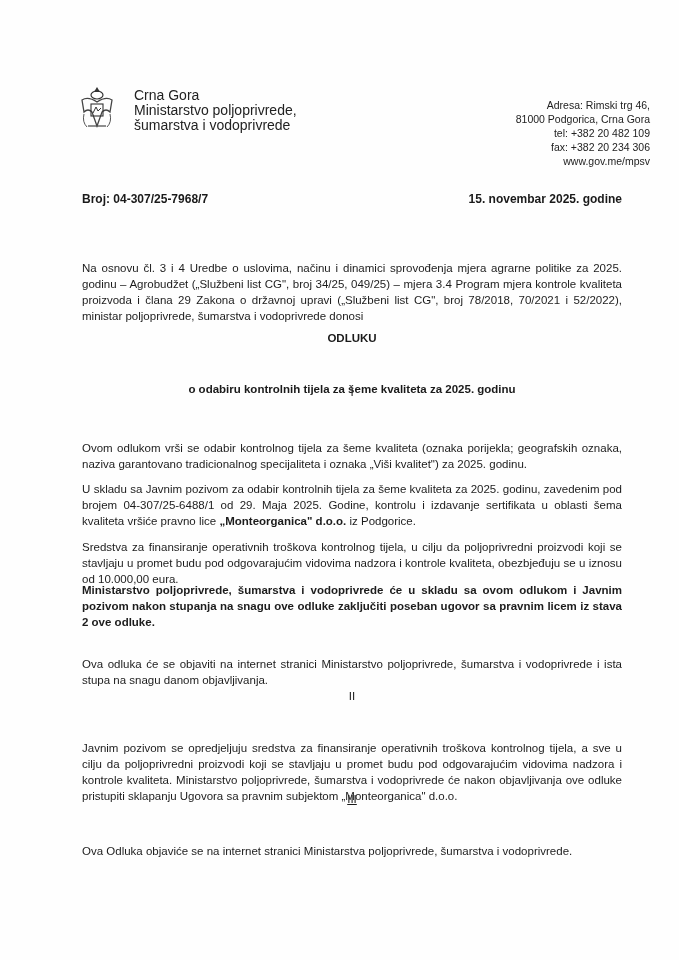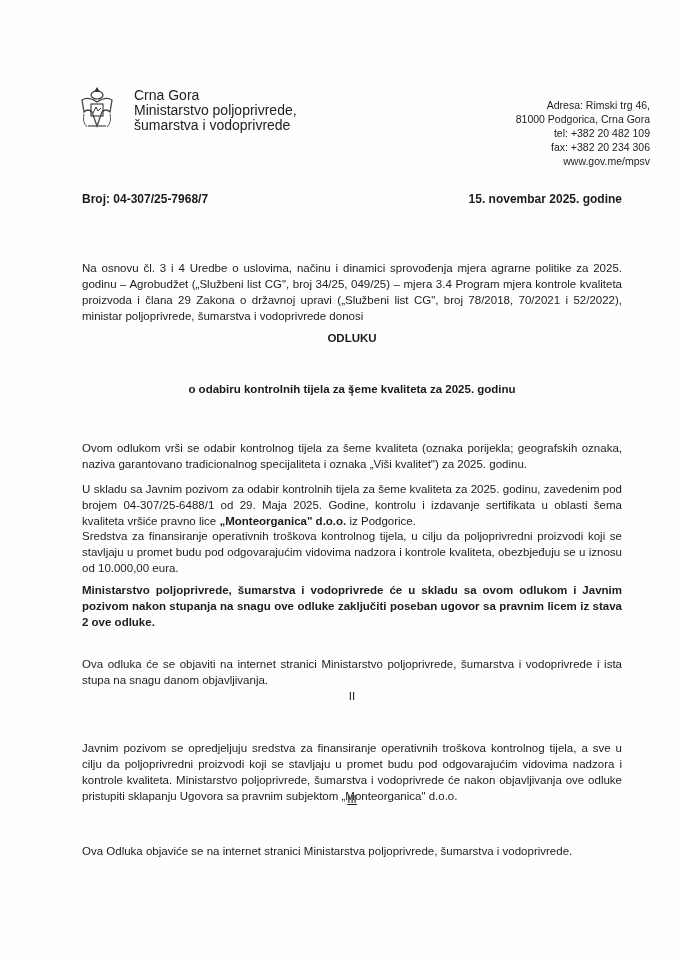--- a/index.html
+++ b/index.html
@@ -54,21 +54,21 @@
   </div>
 
   <div class="body-text" style="top:236px;">Na osnovu čl. 3 i 4 Uredbe o uslovima, načinu i dinamici sprovođenja mjera agrarne politike za 2025. godinu – Agrobudžet („Službeni list CG", broj 34/25, 049/25) – mjera 3.4 Program mjera kontrole kvaliteta proizvoda i člana 29 Zakona o državnoj upravi („Službeni list CG", broj 78/2018, 70/2021 i 52/2022), ministar poljoprivrede, šumarstva i vodoprivrede donosi</div>
 
   <div class="center bold" style="top:332px;">ODLUKU</div>
   <div class="center bold" style="top:359px;margin-top:24px;">o odabiru kontrolnih tijela za šeme kvaliteta za 2025. godinu</div>
   <div class="center" style="top:386px;">I</div>
 
   <div class="body-text" style="top:416px;">Ovom odlukom vrši se odabir kontrolnog tijela za šeme kvaliteta (oznaka porijekla; geografskih oznaka, naziva garantovano tradicionalnog specijaliteta i oznaka „Viši kvalitet") za 2025. godinu.</div>
   <div class="body-text" style="top:457px;"><span>U skladu sa Javnim pozivom za odabir kontrolnih tijela za šeme kvaliteta za 2025. godinu, zavedenim pod brojem 04-307/25-6488/1 od 29. Maja 2025. Godine, kontrolu i izdavanje sertifikata u oblasti šema kvaliteta vršiće pravno lice </span><span class="bold">„Monteorganica" d.o.o.</span><span> iz Podgorice.</span></div>
-  <div class="body-text" style="top:504px;">Sredstva za finansiranje operativnih troškova kontrolnog tijela, u cilju da poljoprivredni proizvodi koji se stavljaju u promet budu pod odgovarajućim vidovima nadzora i kontrole kvaliteta, obezbjeđuju se u iznosu od 10.000,00 eura.</div>
+  <div class="body-text" style="top:515px;">Sredstva za finansiranje operativnih troškova kontrolnog tijela, u cilju da poljoprivredni proizvodi koji se stavljaju u promet budu pod odgovarajućim vidovima nadzora i kontrole kvaliteta, obezbjeđuju se u iznosu od 10.000,00 eura.</div>
   <div class="body-text" style="top:558px;font-weight:bold;">Ministarstvo poljoprivrede, šumarstva i vodoprivrede će u skladu sa ovom odlukom i Javnim pozivom nakon stupanja na snagu ove odluke zaključiti poseban ugovor sa pravnim licem iz stava 2 ove odluke.</div>
   <div class="body-text" style="top:632px;">Ova odluka će se objaviti na internet stranici Ministarstvo poljoprivrede, šumarstva i vodoprivrede i ista stupa na snagu danom objavljivanja.</div>
 
   <div class="center" style="top:690px;">II</div>
   <div class="body-text" style="top:716px;">Javnim pozivom se opredjeljuju sredstva za finansiranje operativnih troškova kontrolnog tijela, a sve u cilju da poljoprivredni proizvodi koji se stavljaju u promet budu pod odgovarajućim vidovima nadzora i kontrole kvaliteta. Ministarstvo poljoprivrede, šumarstva i vodoprivrede će nakon objavljivanja ove odluke pristupiti sklapanju Ugovora sa pravnim subjektom „Monteorganica" d.o.o.</div>
 
   <div class="center" style="top:793px;text-decoration:underline;">III</div>
   <div class="body-text" style="top:819px;">Ova Odluka objaviće se na internet stranici Ministarstva poljoprivrede, šumarstva i vodoprivrede.</div>
 </div>
 

